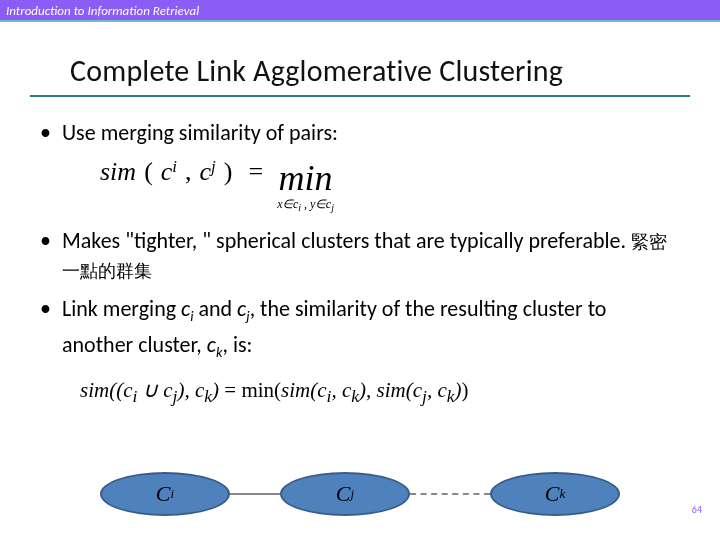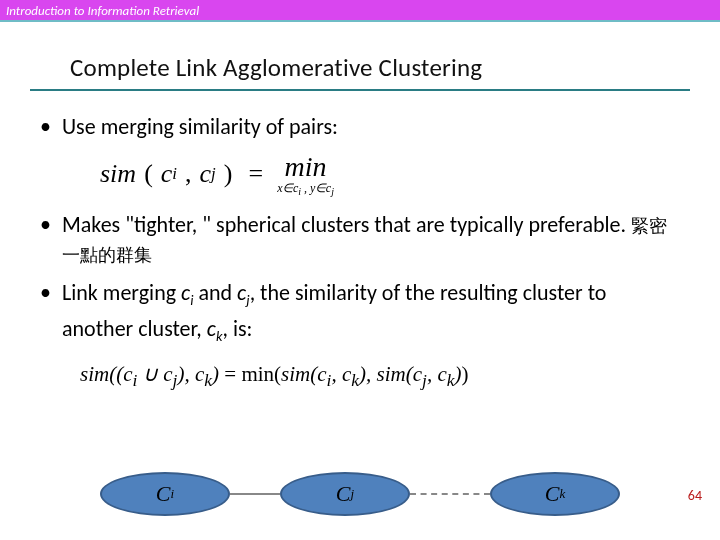--- a/index.html
+++ b/index.html
@@ -6,39 +6,39 @@
   body {
     width: 720px; height: 540px;
     background: #fff;
     font-family: "Calibri", "Segoe UI", sans-serif;
     color: #000;
     position: relative;
     overflow: hidden;
   }
   .topbar {
     width: 100%; height: 22px;
-    background: #d946ef;
+    background: #8b5cf6;
     border-bottom: 2px solid #6fbcc6;
     display: flex; align-items: center;
     padding-left: 6px;
   }
   .topbar-text {
     color: #fff;
     font-style: italic;
     font-size: 13px;
     font-family: "Calibri", "Segoe UI", sans-serif;
   }
   .title-wrap {
     margin-top: 30px;
     padding: 0 40px 6px 40px;
     border-bottom: 2px solid #2a7c84;
     margin-left: 30px; margin-right: 30px;
   }
   .title {
-    font-size: 25px;
+    font-size: 30px;
     font-weight: 400;
     color: #111;
     letter-spacing: 0.2px;
   }
   .content {
     padding: 22px 40px 0 40px;
     font-size: 22px;
   }
   .bullet {
     display: flex;
@@ -54,28 +54,28 @@
     flex: 1;
     line-height: 28px;
   }
   .formula-img {
     margin: 8px 0 14px 60px;
   }
   .formula {
     font-family: "Times New Roman", serif;
     font-style: italic;
     font-size: 26px;
-    display: flex; align-items: center;
+    display: flex; 
   }
   .formula .op { font-style: normal; padding: 0 8px; }
   .minblock {
     display: inline-flex; flex-direction: column; align-items: center;
     padding: 0 6px;
   }
-  .minblock .top { font-size: 28px; }
+  .minblock .top { font-size: 36px; }
   .minblock .bot { font-size: 12px; margin-top: -2px; }
   sub.ij { font-size: 0.65em; font-style: italic; }
   .cjk { font-size: 18px; }
   .formula2-wrap { margin: 8px 0 10px 40px; }
   .formula2 {
     font-family: "Times New Roman", serif;
     font-style: italic;
     font-size: 21px;
   }
   .formula2 .rm { font-style: normal; }
@@ -102,22 +102,22 @@
   .ellipse sub { font-size: 13px; font-style: italic; }
   .hline {
     height: 2px; background: #888; width: 50px;
   }
   .dashline {
     width: 80px; height: 0;
     border-top: 2px dashed #888;
   }
   .pagenum {
     position: absolute;
-    right: 18px; bottom: 36px;
-    font-size: 14px; color: #b91c1c;
+    right: 18px; bottom: 24px;
+    font-size: 10px; color: #8b5cf6;
   }
 </style>
 </head>
 <body>
 
 <div class="topbar">
   <span class="topbar-text">Introduction to Information Retrieval</span>
 </div>
 
 <div class="title-wrap">

